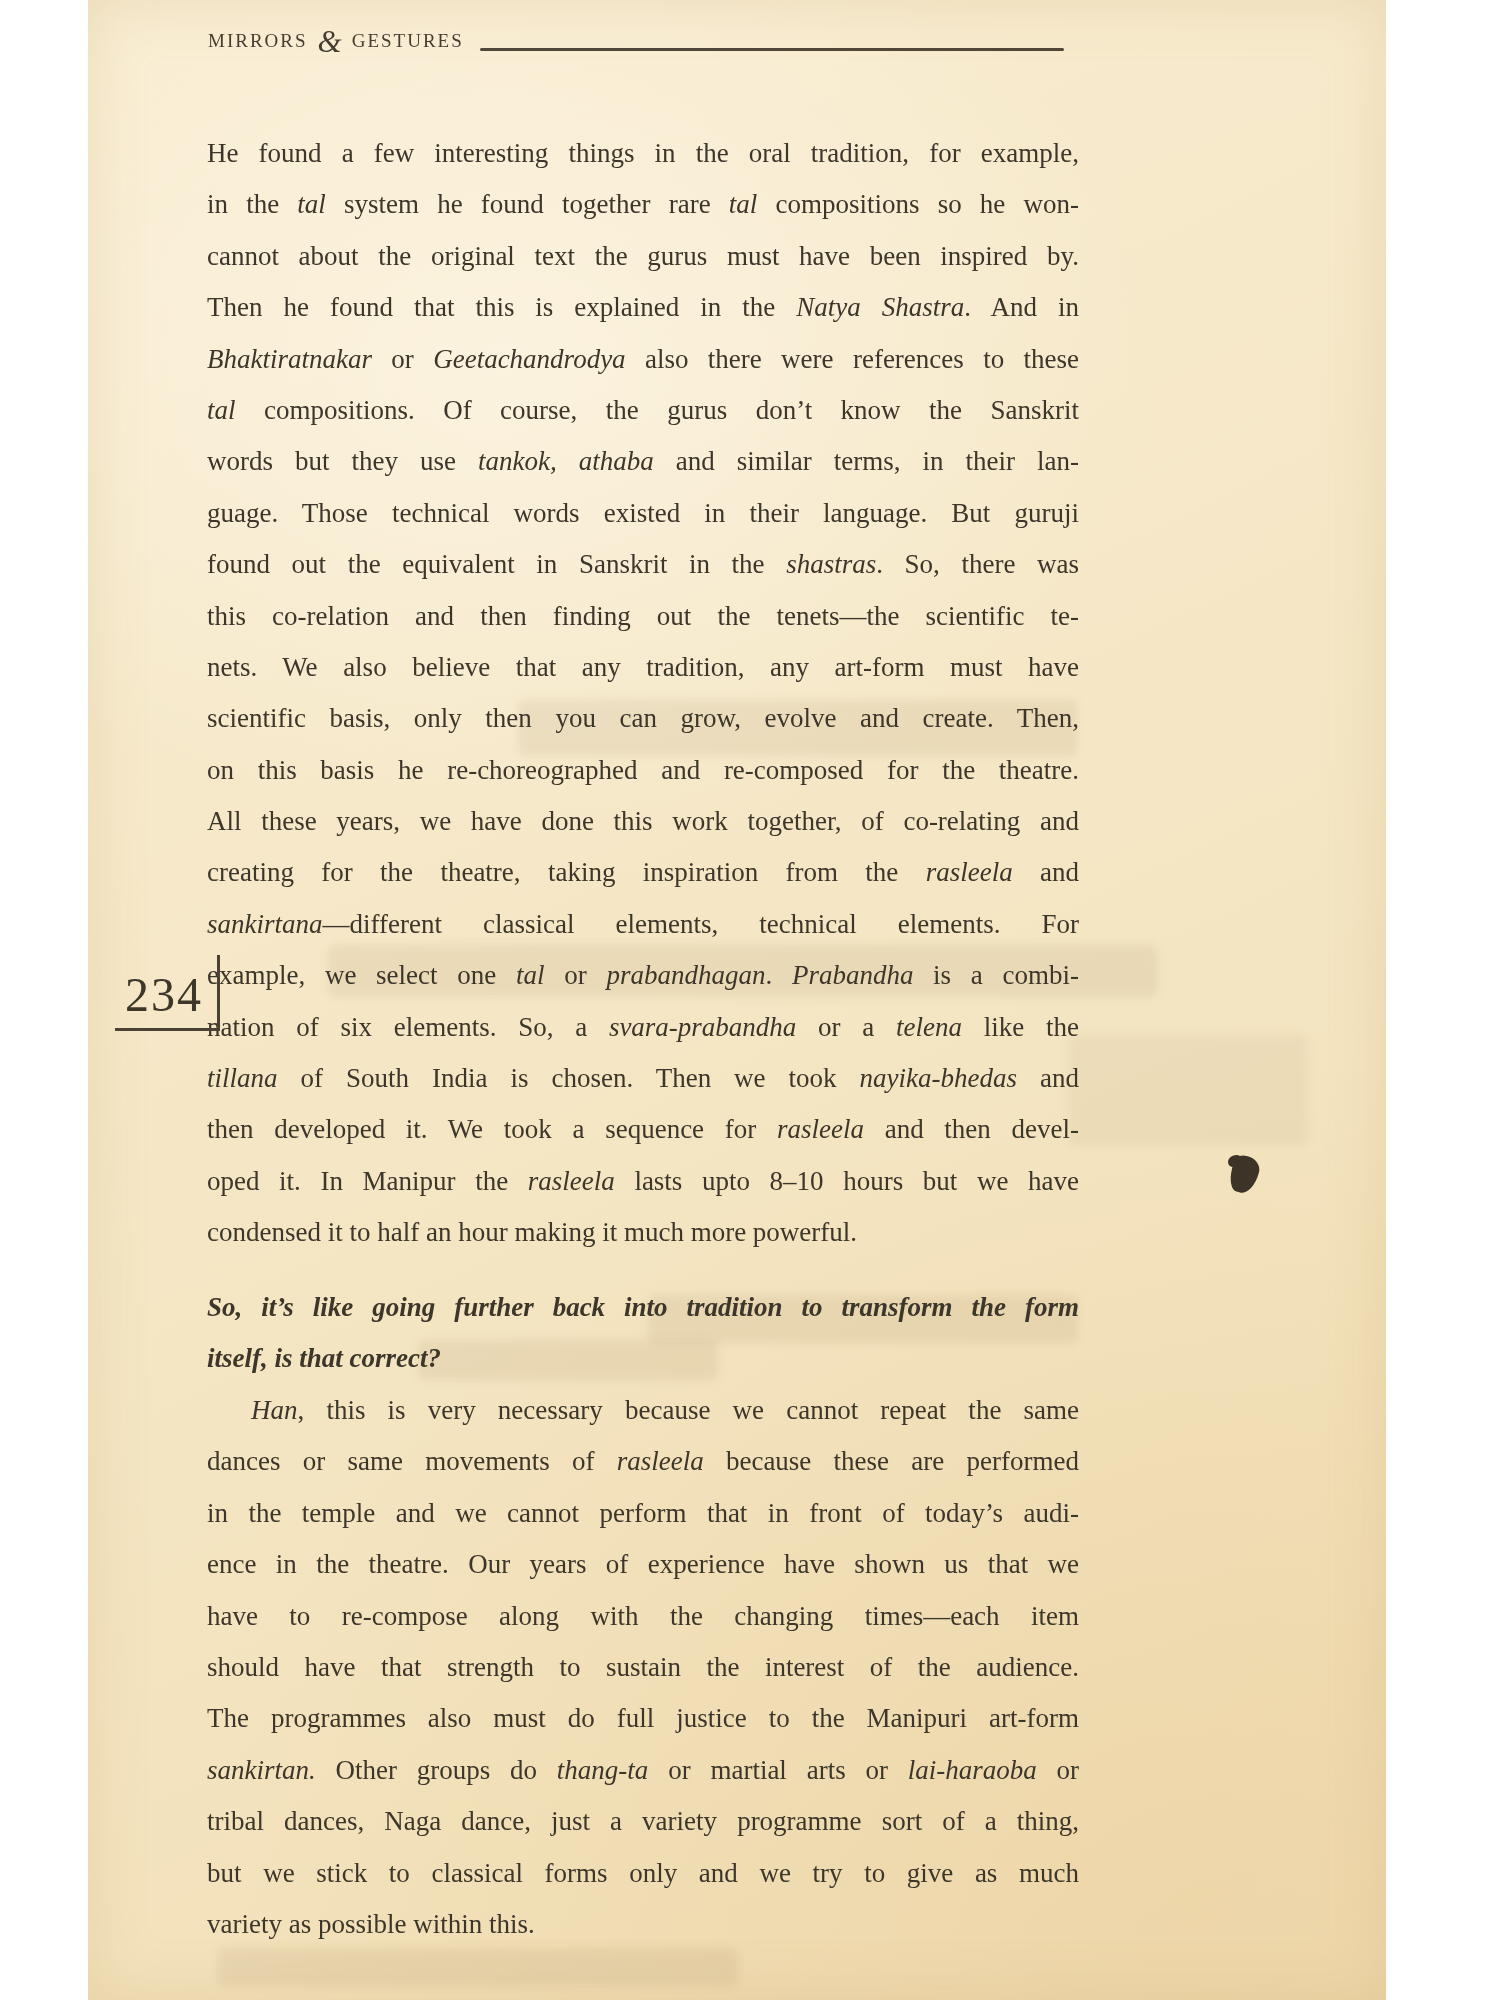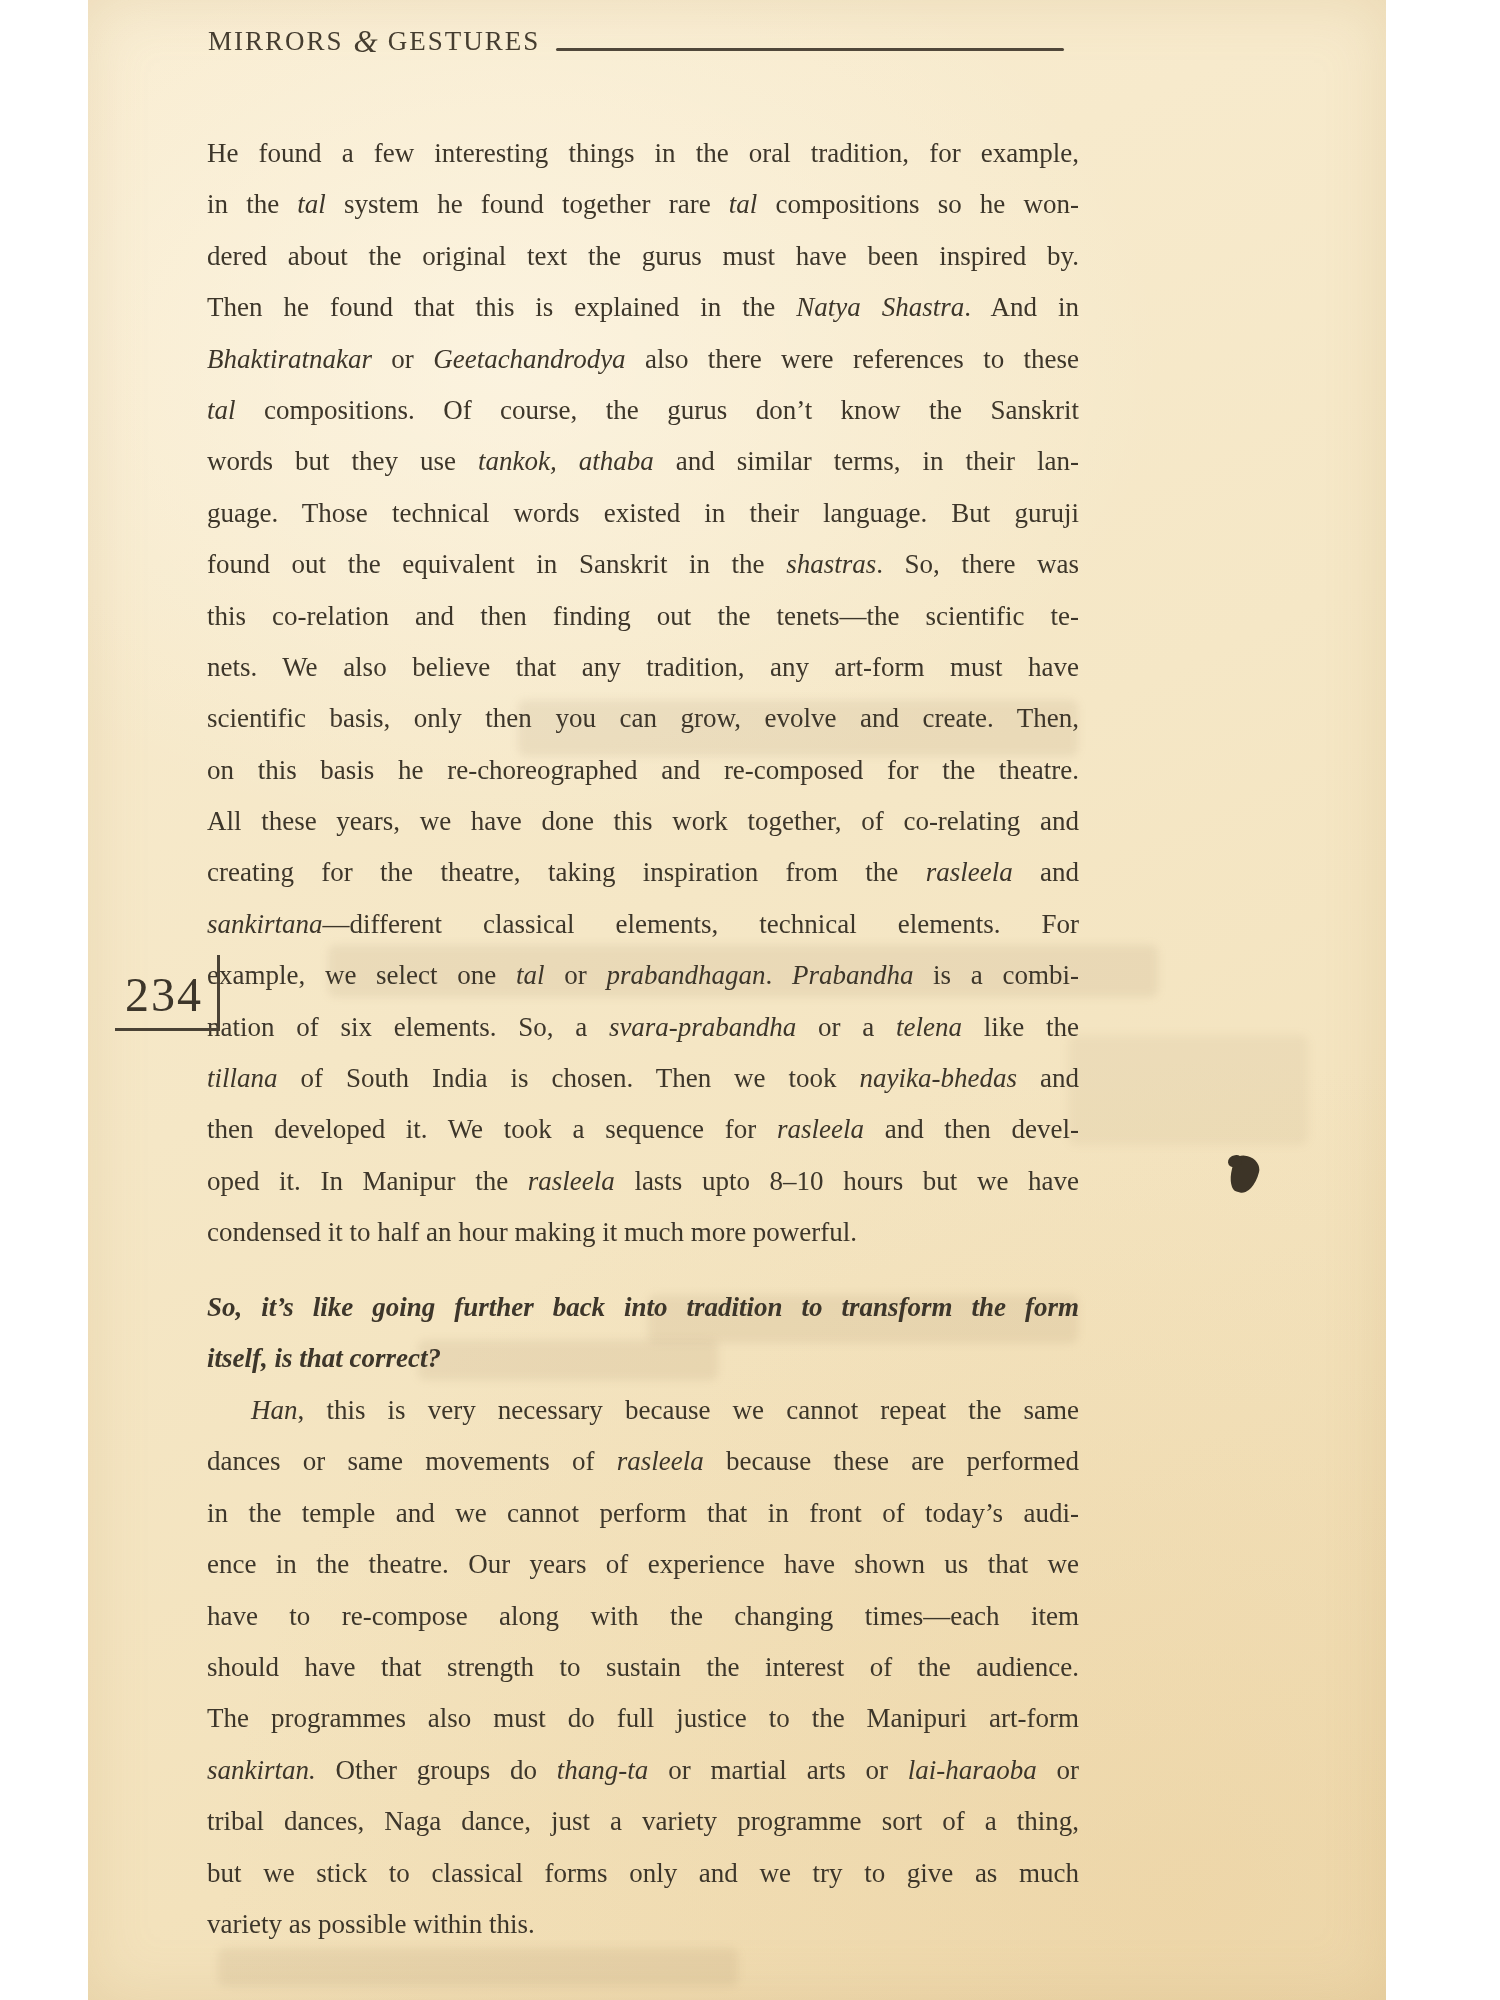--- a/index.html
+++ b/index.html
@@ -6,21 +6,21 @@
   .canvas{position:relative;width:1500px;height:2000px;background:#ffffff;overflow:hidden;
           font-family:"Liberation Serif","DejaVu Serif",serif;}
   .page{position:absolute;left:88px;top:0;width:1298px;height:2000px;
         background:
           radial-gradient(1100px 800px at 32% 18%, rgba(255,250,238,.55), rgba(255,250,238,0) 60%),
           radial-gradient(1500px 1300px at 85% 95%, rgba(226,193,136,.28), rgba(226,193,136,0) 65%),
           linear-gradient(155deg,#f9edd2 0%,#f5e7c6 45%,#f3e2bc 75%,#f1ddb3 100%);
         box-shadow:inset 0 0 60px rgba(190,155,95,.22);}
   
   .header{position:absolute;left:120px;top:24px;width:856px;display:flex;align-items:flex-end;}
-  .ht{font-size:27px;letter-spacing:2px;color:#453d30;line-height:34px;}
+  .ht{font-size:19px;letter-spacing:2px;color:#453d30;line-height:34px;}
   .amp{font-style:italic;font-size:31px;color:#453d30;margin:0 10px;line-height:32px;}
   .hrule{flex:1;height:3px;background:#50473a;margin-left:16px;margin-bottom:7px;border-radius:2px;}
   
   .para{position:absolute;left:119px;width:872px;color:#3d362a;font-size:27px;}
   .para.intro{top:128px;}
   .para.q{top:1282px;font-weight:600;}
   .para.ans{top:1385px;}
   .line{height:51.4px;line-height:51.4px;white-space:normal;}
   .line.just{text-align:justify;text-align-last:justify;}
   .line span.it{font-style:italic;margin-top:30px;}
@@ -58,21 +58,21 @@
     <div class="smudge s1"></div>
     <div class="smudge s2"></div>
     <div class="smudge s3"></div>
     <div class="smudge s4"></div>
     <div class="smudge s5"></div>
     <div class="smudge s6"></div>
 
     <div class="para intro">
         <div class="line just"><span>He found a few interesting things in the oral tradition, for example,</span></div>
         <div class="line just"><span>in the </span><span class="it">tal</span><span> system he found together rare </span><span class="it">tal</span><span> compositions so he won-</span></div>
-        <div class="line just"><span>dered about the original text the gurus must have been inspired by.</span></div>
+        <div class="line just"><span>cannot about the original text the gurus must have been inspired by.</span></div>
         <div class="line just"><span>Then he found that this is explained in the </span><span class="it">Natya Shastra</span><span>. And in</span></div>
         <div class="line just"><span class="it">Bhaktiratnakar</span><span> or </span><span class="it">Geetachandrodya</span><span> also there were references to these</span></div>
         <div class="line just"><span class="it">tal</span><span> compositions. Of course, the gurus don’t know the Sanskrit</span></div>
         <div class="line just"><span>words but they use </span><span class="it">tankok, athaba</span><span> and similar terms, in their lan-</span></div>
         <div class="line just"><span>guage. Those technical words existed in their language. But guruji</span></div>
         <div class="line just"><span>found out the equivalent in Sanskrit in the </span><span class="it">shastras</span><span>. So, there was</span></div>
         <div class="line just"><span>this co-relation and then finding out the tenets—the scientific te-</span></div>
         <div class="line just"><span>nets. We also believe that any tradition, any art-form must have</span></div>
         <div class="line just"><span>scientific basis, only then you can grow, evolve and create. Then,</span></div>
         <div class="line just"><span>on this basis he re-choreographed and re-composed for the theatre.</span></div>

